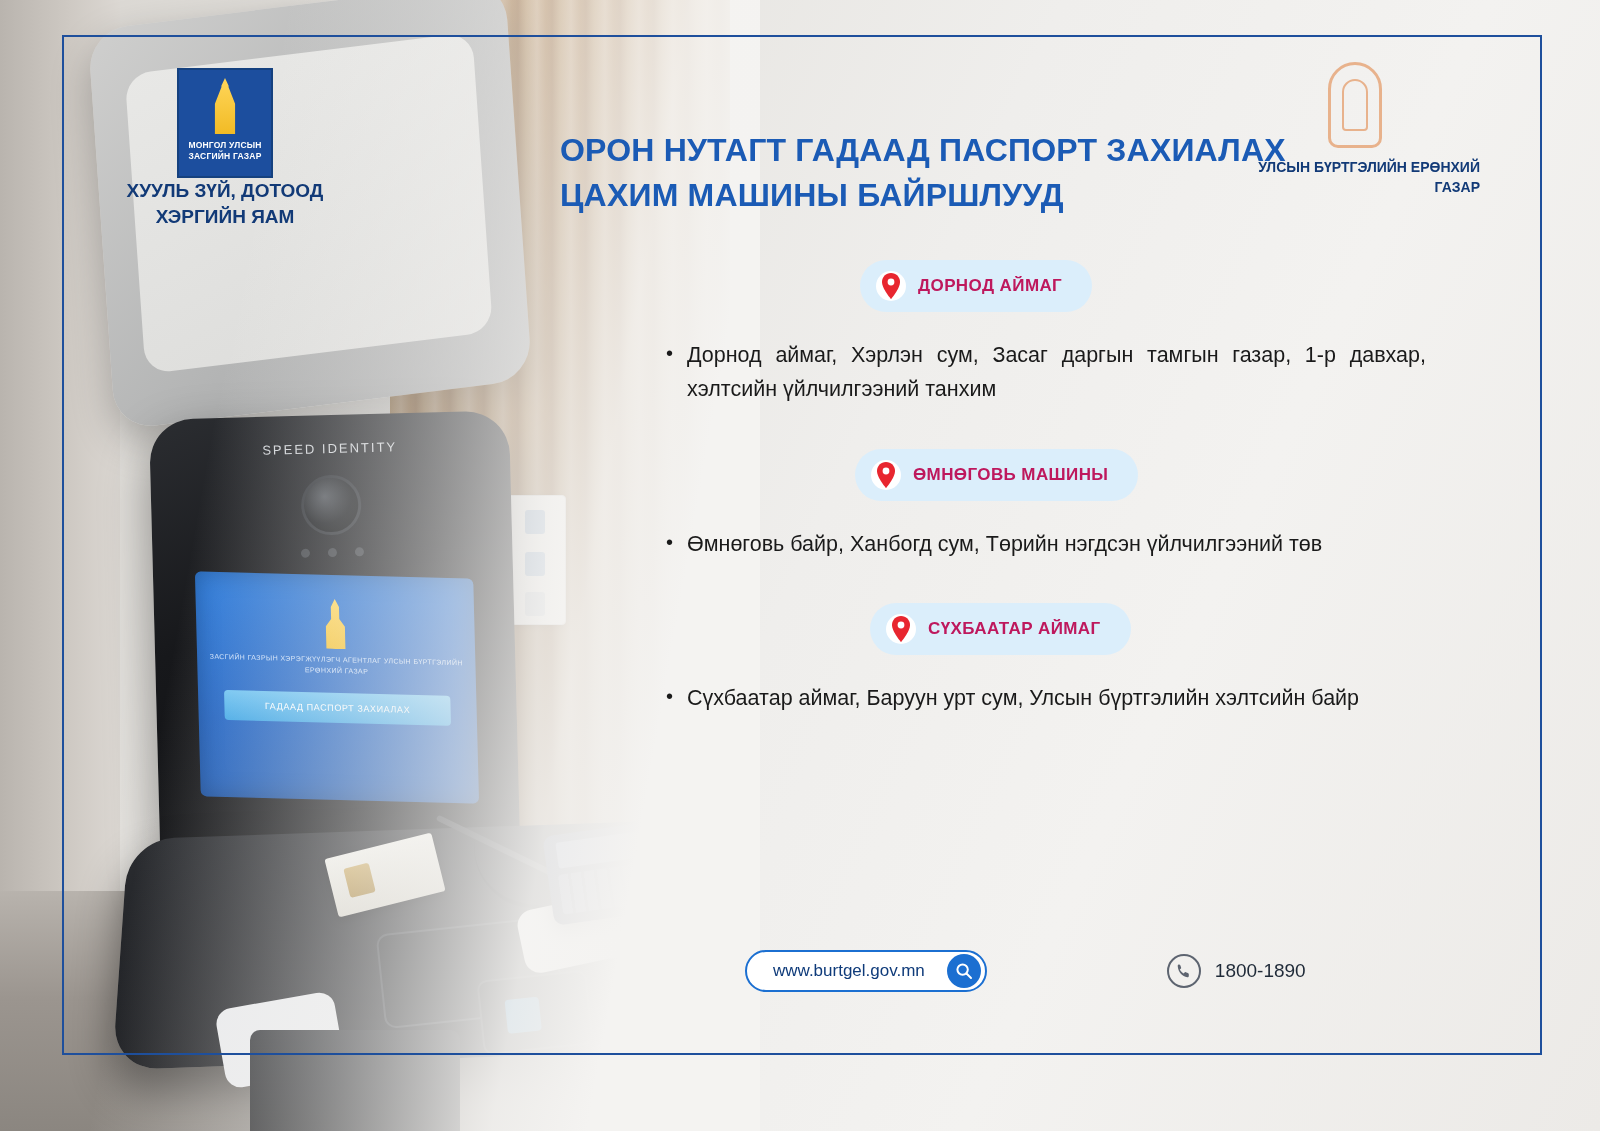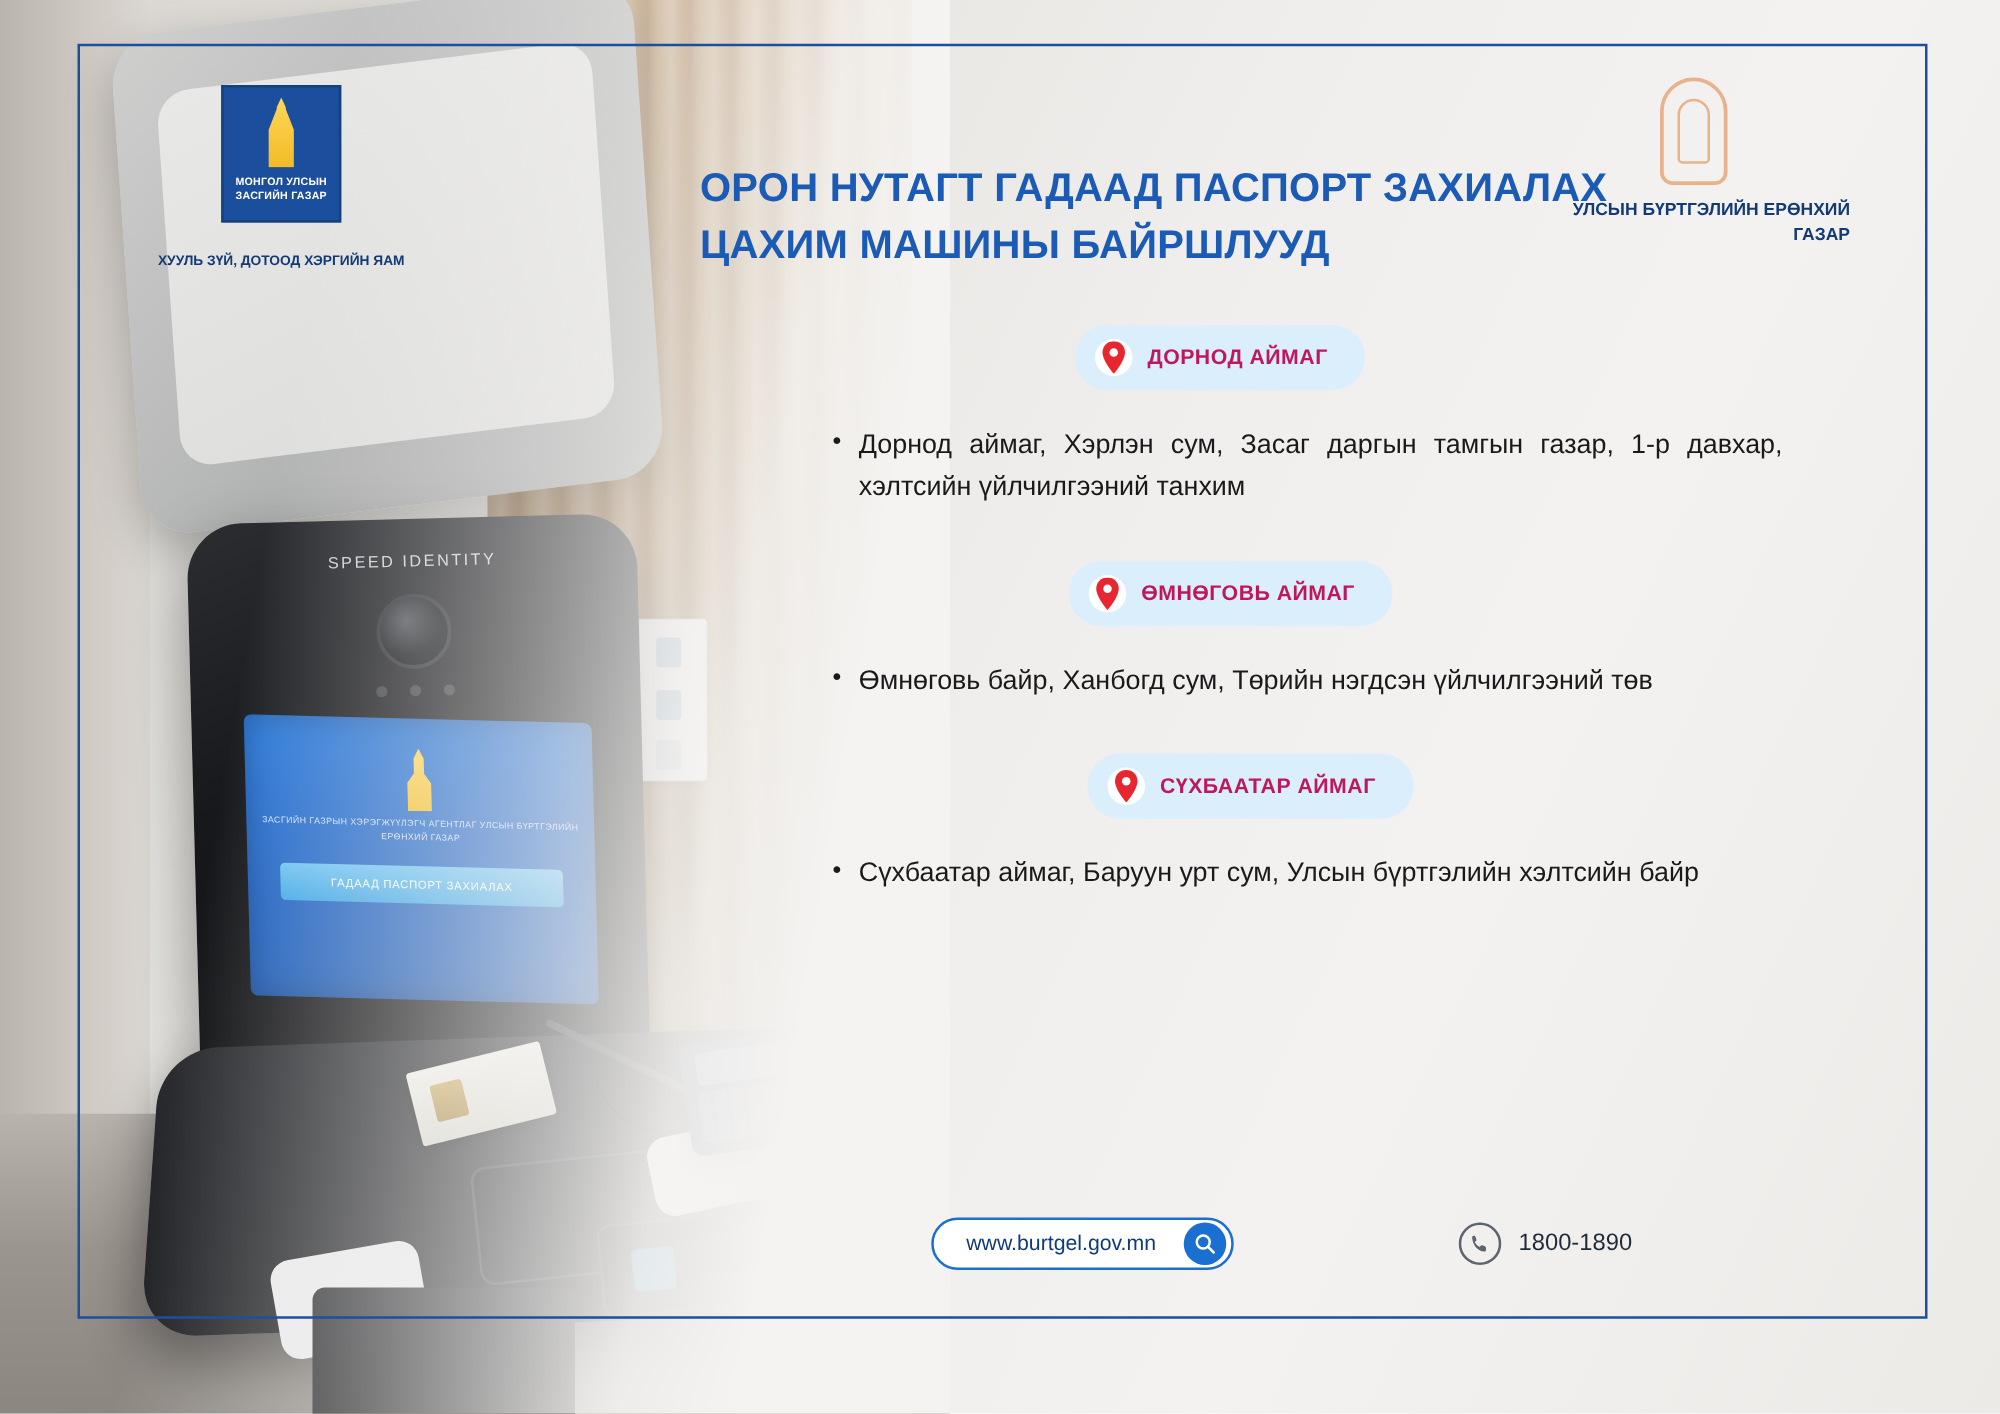--- a/index.html
+++ b/index.html
@@ -211,21 +211,21 @@
     width: 36px; height: 56px;
     background: linear-gradient(180deg,#ffd65a,#f2bb25);
     clip-path: polygon(50% 0%, 60% 14%, 60% 34%, 50% 44%, 40% 34%, 40% 14%,
                        50% 0%, 78% 46%, 78% 100%, 22% 100%, 22% 46%);
   }
   .emblem-cap {
     color: #fff; font-size: 8.5px; font-weight: bold; line-height: 1.35; margin-top: 6px;
     letter-spacing: .2px;
   }
   .logo-left-cap {
-    margin-top: 24px; color: #123a77; font-size: 11px; font-weight: bold; line-height: 1.35;
+    margin-top: 0; color: #123a77; font-size: 19px; font-weight: bold; line-height: 1.35;
   }
   .logo-right {
     position: absolute; right: 120px; top: 62px; width: 250px; text-align: right;
   }
   .gazar-mark {
     width: 54px; height: 86px; margin: 0 auto;
     border: 3px solid #e8b28c; border-radius: 27px 27px 10px 10px;
     display:flex; align-items:center; justify-content:center;
   }
   .gazar-mark-in {
@@ -260,21 +260,21 @@
     max-width: 760px;
   }
   .bullet .dot { font-size: 20px; line-height: 1.55; }
   .bullet .txt { text-align: justify; }
 
   .row-1 { margin-left: 220px; }
   .row-2 { margin-left: 215px; }
   .row-3 { margin-left: 230px; }
 
   
-  .footer { position: absolute; left: 745px; top: 974px; display: flex; align-items: center; gap: 180px; }
+  .footer { position: absolute; left: 745px; top: 950px; display: flex; align-items: center; gap: 180px; }
   .url-pill {
     display: flex; align-items: center; background: #fff; border: 2px solid #1b6fd1;
     border-radius: 22px; height: 42px; padding-left: 26px; padding-right: 4px; gap: 22px;
   }
   .url-text { color: #0f3b7a; font-size: 17px; }
   .search-circle {
     width: 34px; height: 34px; border-radius: 50%; background: #1b6fd1;
     display: flex; align-items: center; justify-content: center;
   }
   .phone-wrap { display: flex; align-items: center; gap: 14px; }
@@ -375,21 +375,21 @@
       <span class="txt">Дорнод аймаг, Хэрлэн сум, Засаг даргын тамгын газар, 1-р давхар, хэлтсийн үйлчилгээний танхим</span>
     </div>
 
     <div class="aimag-pill row-2">
       <span class="pin">
         <svg width="20" height="26" viewBox="0 0 20 26" aria-hidden="true">
           <path d="M10 0C4.9 0 1 3.9 1 8.9 1 15.6 10 26 10 26s9-10.4 9-17.1C19 3.9 15.1 0 10 0z" fill="#e8262f"></path>
           <circle cx="10" cy="9" r="3.4" fill="#ffffff"></circle>
         </svg>
       </span>
-      <span class="pill-label">ӨМНӨГОВЬ АЙМАГ</span>
+      <span class="pill-label">ӨМНӨГОВЬ МАШИНЫ</span>
     </div>
 
     <div class="bullet">
       <span class="dot">•</span>
       <span class="txt">Өмнөговь байр, Ханбогд сум, Төрийн нэгдсэн үйлчилгээний төв</span>
     </div>
 
     <div class="aimag-pill row-3">
       <span class="pin">
         <svg width="20" height="26" viewBox="0 0 20 26" aria-hidden="true">

